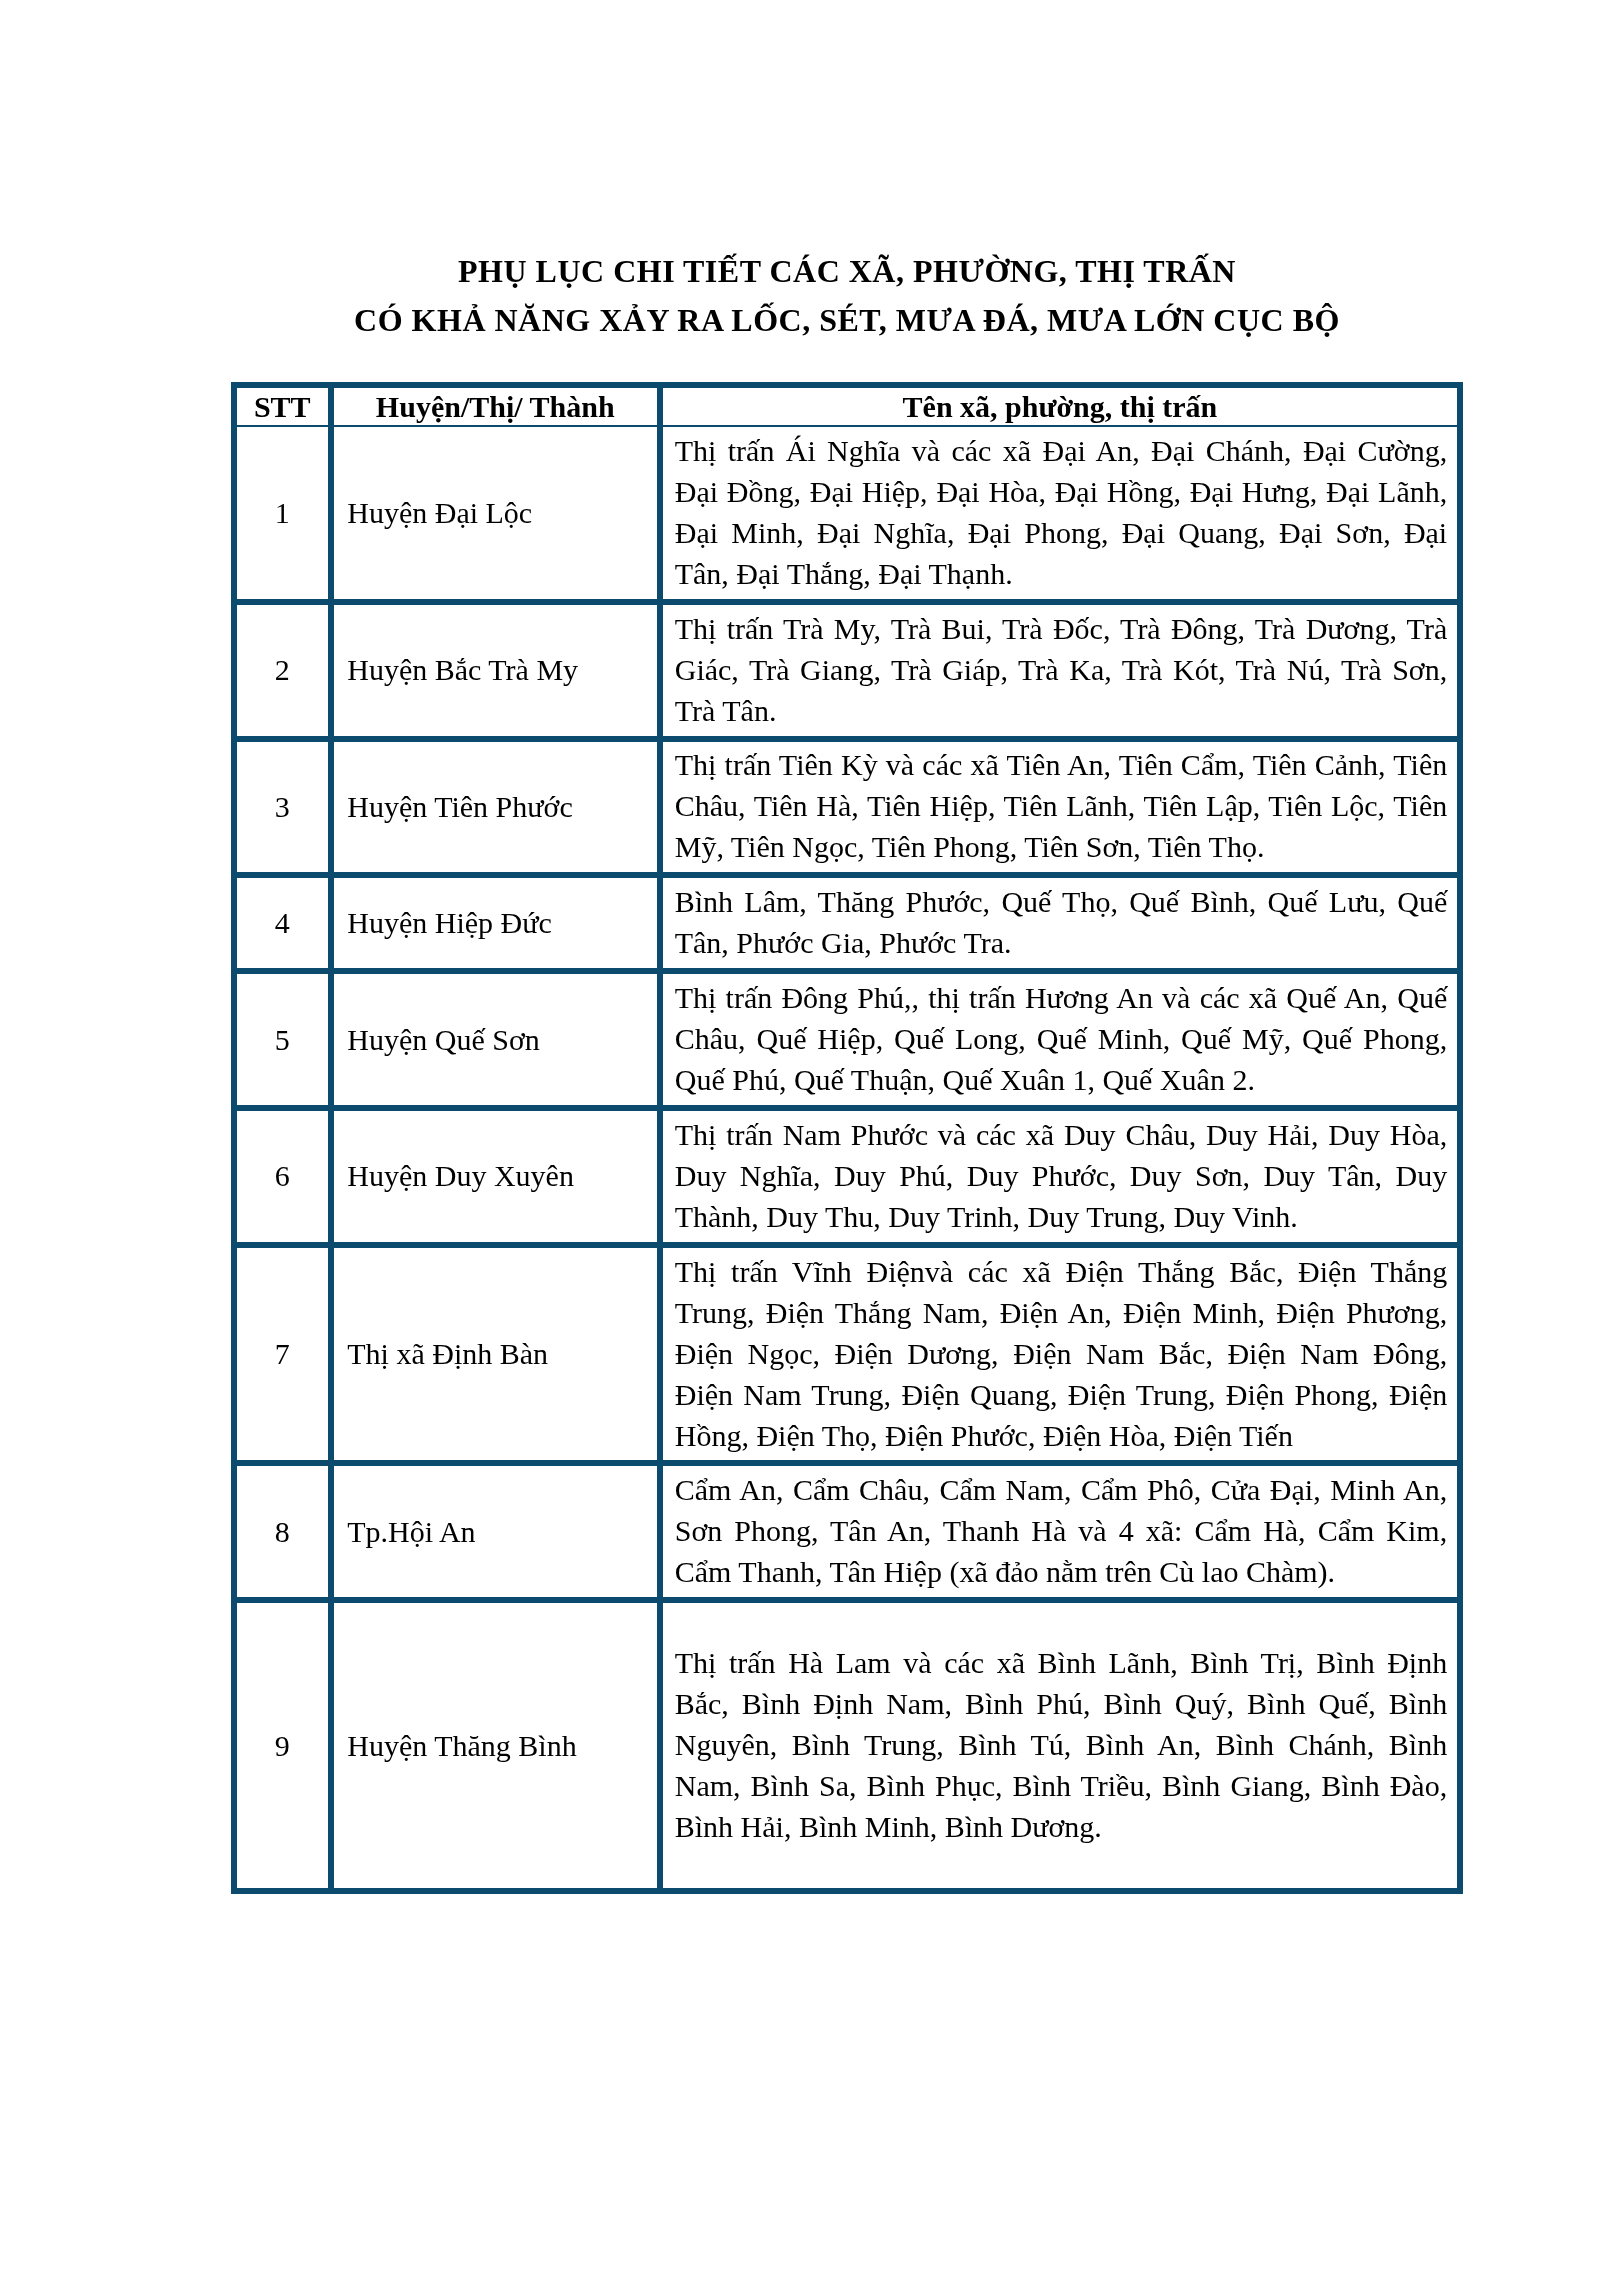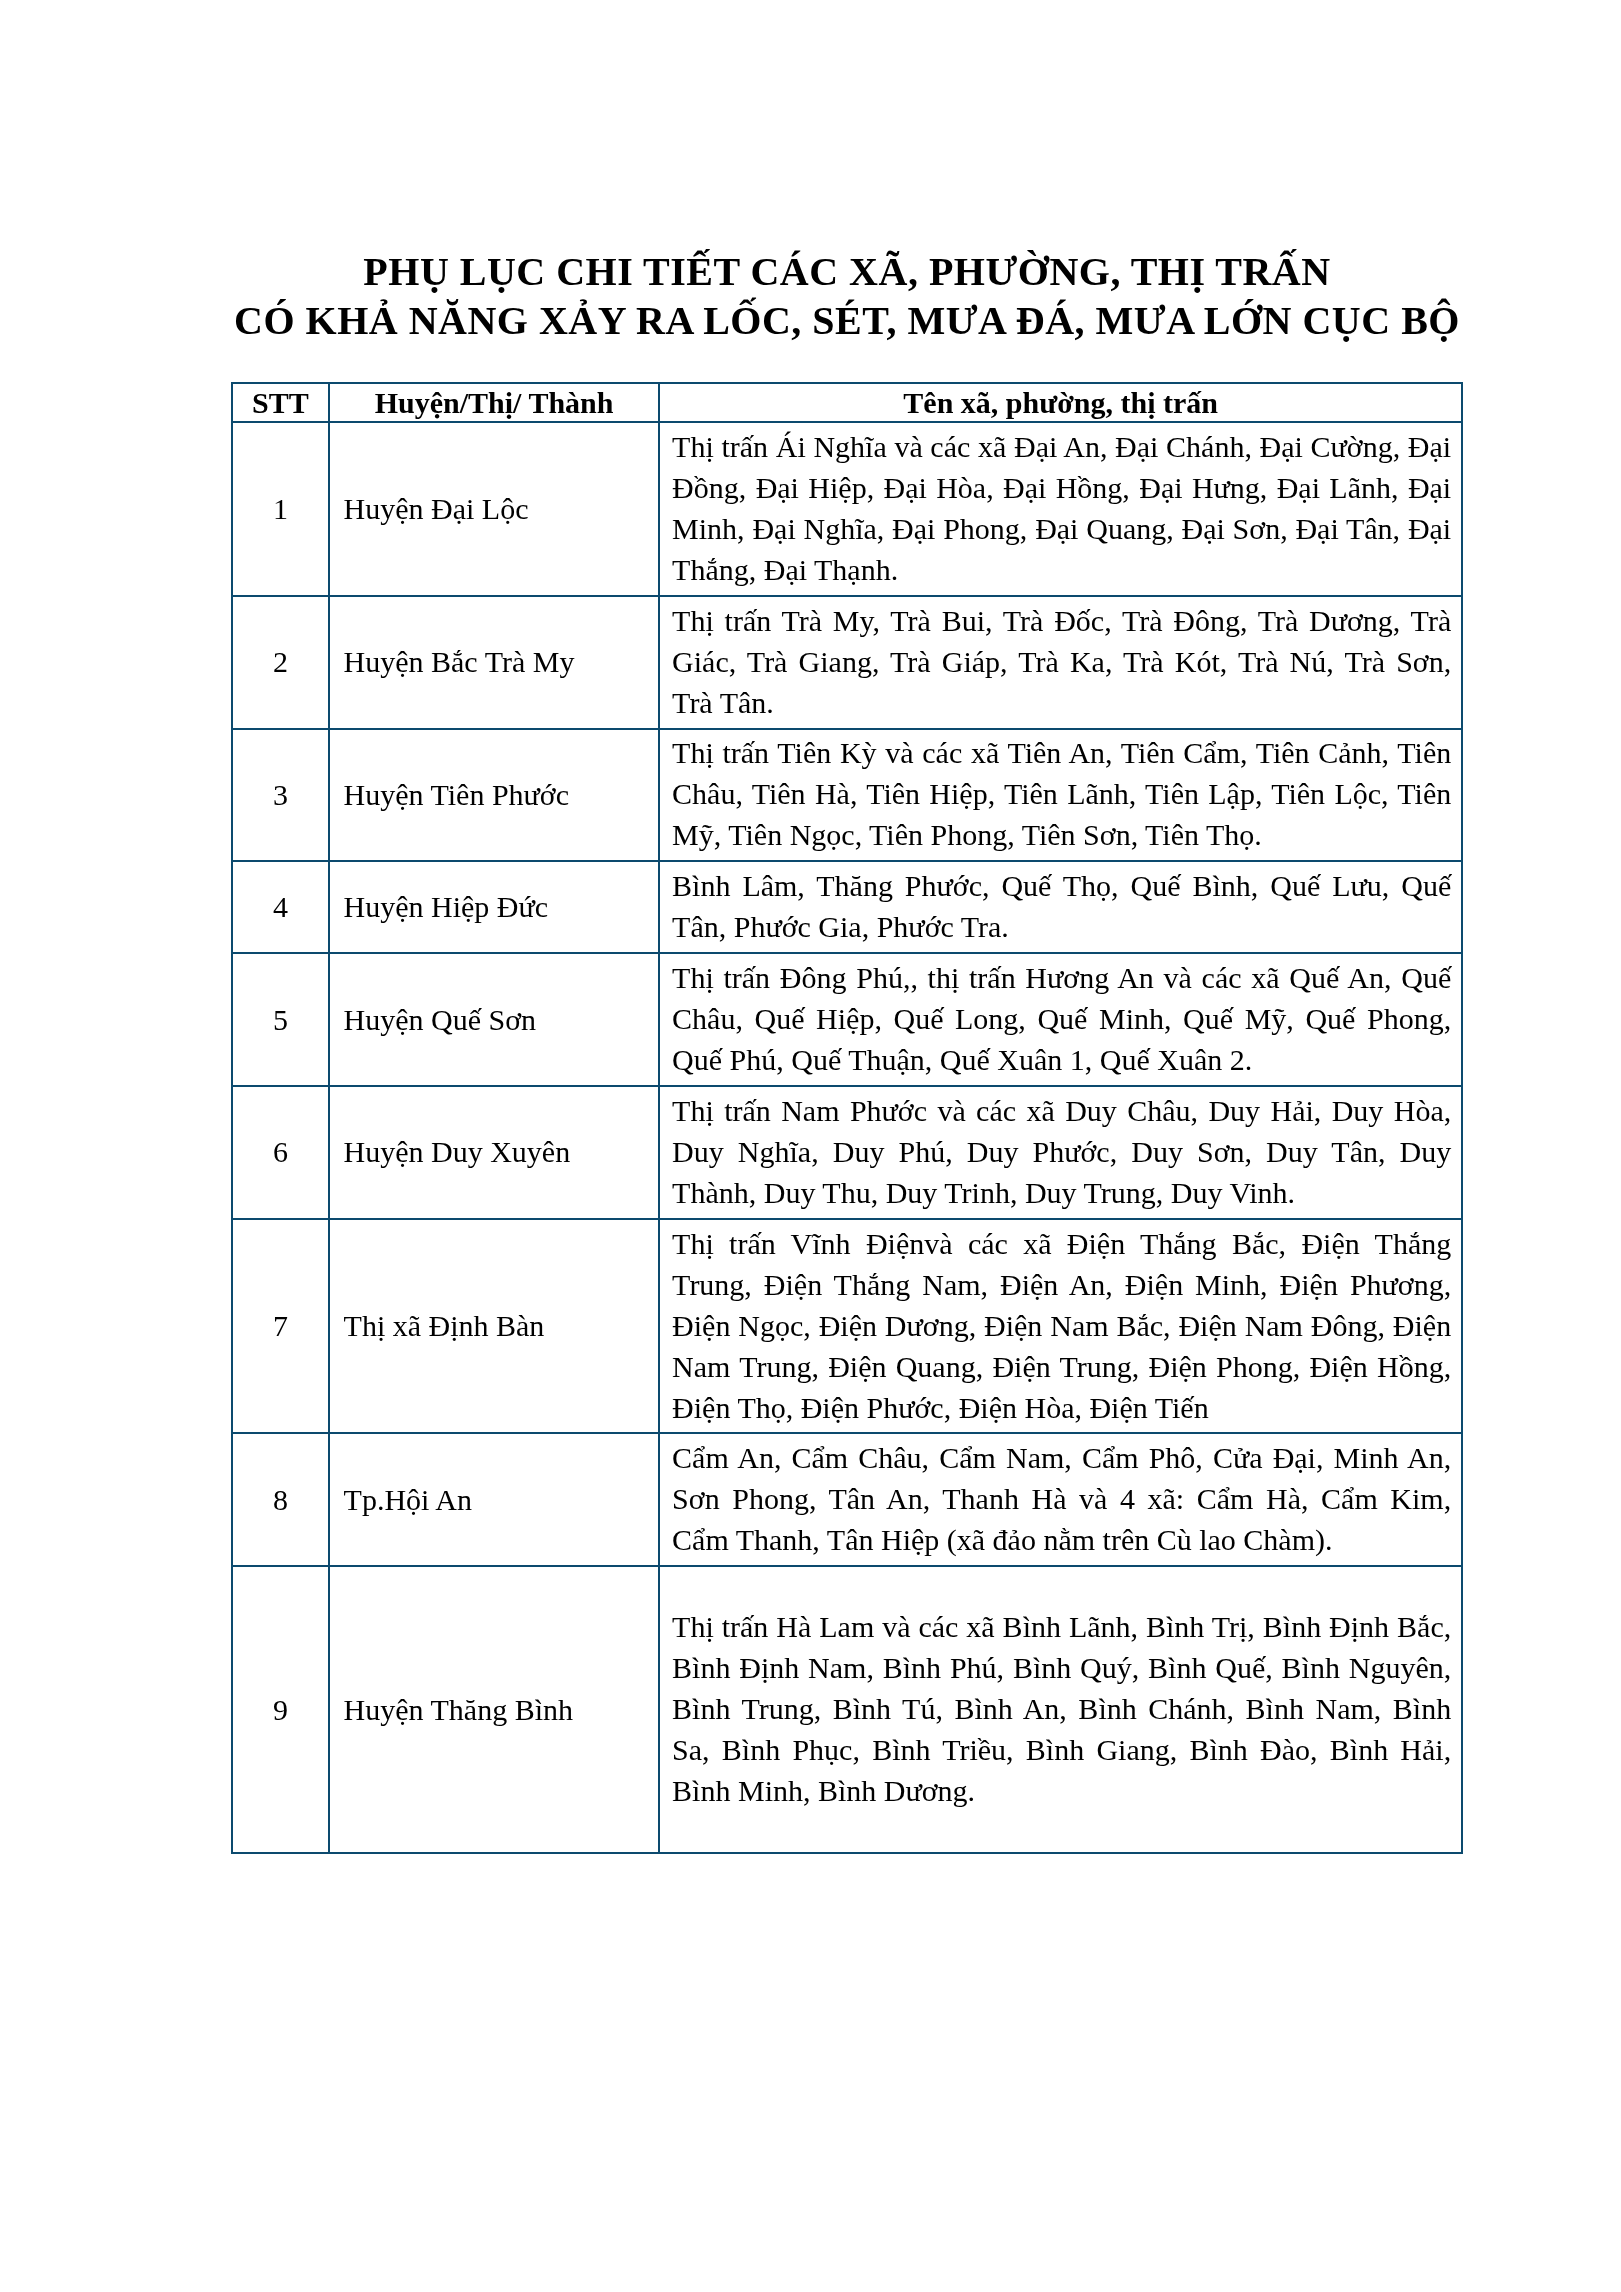--- a/index.html
+++ b/index.html
@@ -18,35 +18,35 @@
     background: #ffffff;
     overflow: hidden;
   }
   .title-block {
     position: absolute;
     top: 247px;
     left: 231px;
     width: 1232px;
     text-align: center;
     font-weight: bold;
-    font-size: 40px;
+    font-size: 32px;
     line-height: 49px;
     letter-spacing: 0.5px;
   }
   .doc-table {
     position: absolute;
     top: 382px;
     left: 231px;
     width: 1232px;
     border-collapse: collapse;
     table-layout: fixed;
     font-size: 30px;
   }
   .doc-table th, .doc-table td {
-    border: 2px solid #0c4a6e;
+    border: 6px solid #0c4a6e;
     vertical-align: middle;
     overflow: hidden;
   }
   .doc-table th {
     font-weight: bold;
     height: 37px;
     text-align: center;
     border-bottom-width: 2.9px;
     padding: 0 3.9px;
   }

